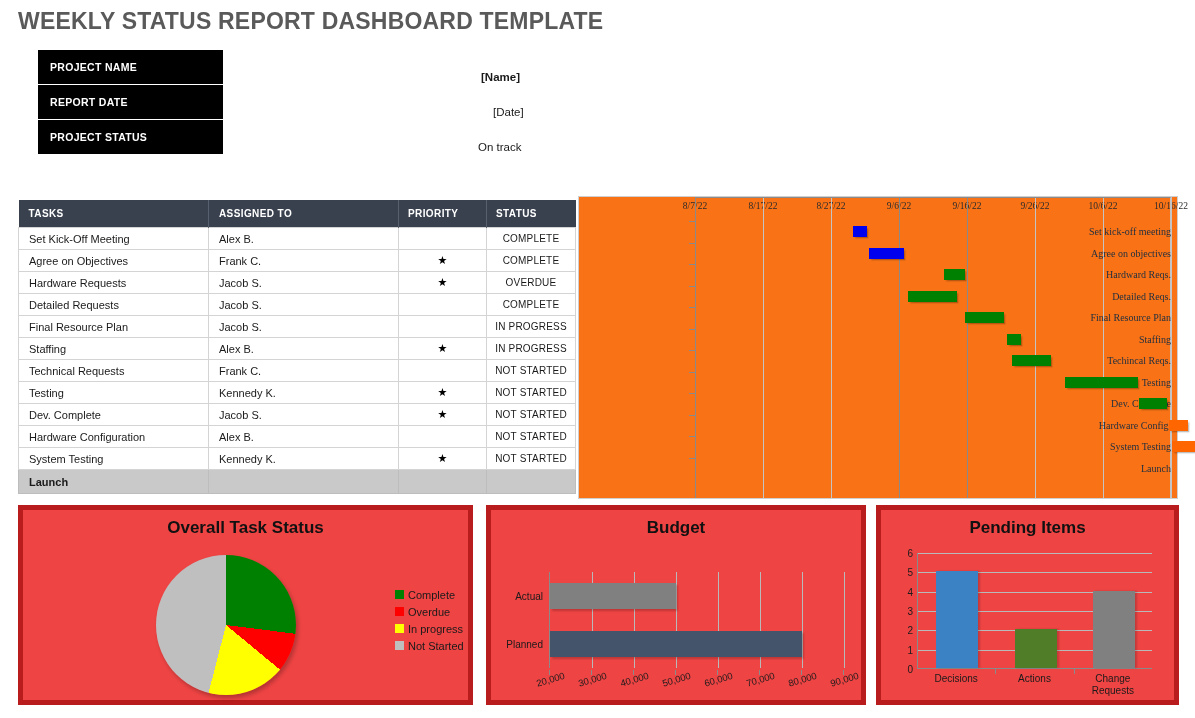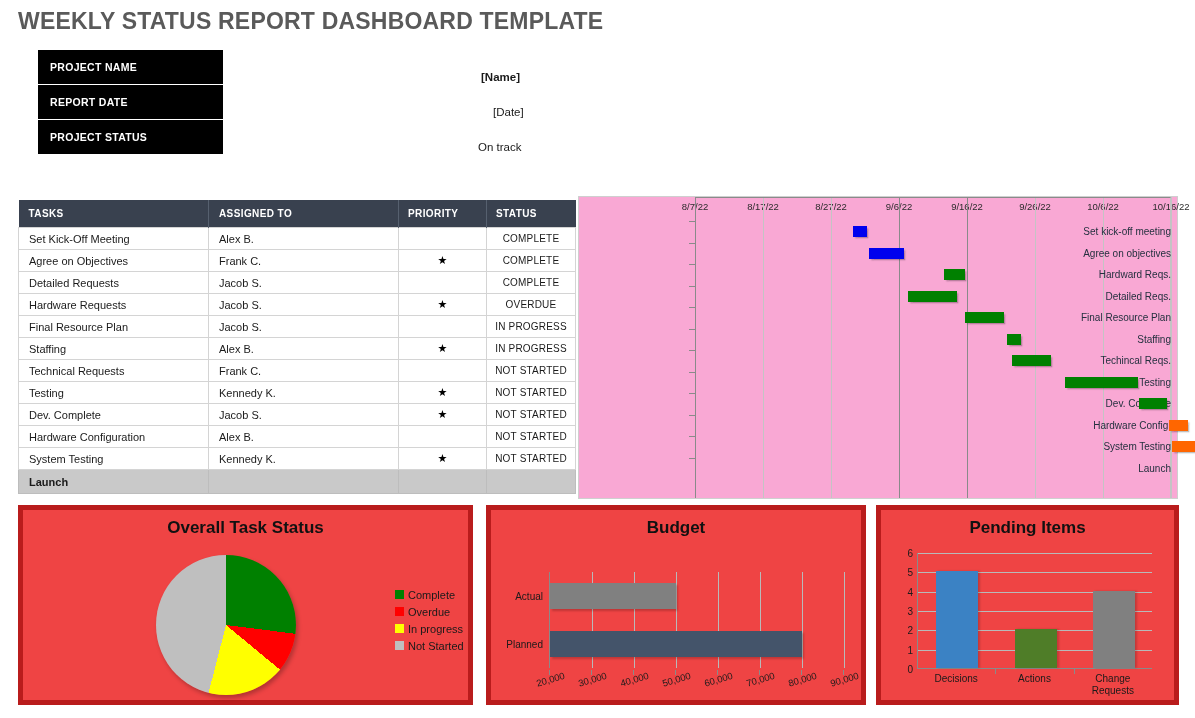--- a/index.html
+++ b/index.html
@@ -71,21 +71,21 @@
   }
   col.c-task { width: 190px; }
   col.c-assg { width: 190px; }
   col.c-pri  { width: 88px; }
   col.c-sta  { width: 89px; }
 
   
   .gantt {
     position: absolute; left: 578px; top: 196px;
     width: 600px; height: 303px;
-    border: 1px solid #cfcfcf; background: #f9a8d4;
+    border: 1px solid #cfcfcf; background: #f97316; font-family: Liberation Serif, serif;
   }
   .gantt-axis { position: absolute; left: 0; top: 4px; width: 100%; height: 18px; }
   .gantt-axis .tick-lbl {
     position: absolute; top: 0; font-size: 9.5px; color: #2b2b2b;
     transform: translateX(-50%); white-space: nowrap;
   }
   .gantt-rows { position: absolute; left: 0; top: 24px; width: 100%; bottom: 6px; }
   .gantt-row { position: relative; height: 21.5px; }
   .gantt-lbl {
     position: absolute; right: 0; top: 0; width: 112px;
@@ -225,30 +225,30 @@
           <td class="pri"></td>
           <td class="sta st-complete">COMPLETE</td>
         </tr>
         <tr class="row">
           <td>Agree on Objectives</td>
           <td>Frank C.</td>
           <td class="pri">★</td>
           <td class="sta st-complete">COMPLETE</td>
         </tr>
         <tr class="row">
+          <td>Hardware Requests</td>
+          <td>Jacob S.</td>
+          <td class="pri">★</td>
+          <td class="sta st-overdue">OVERDUE</td>
+        </tr>
+        <tr class="row">
           <td>Detailed Requests</td>
           <td>Jacob S.</td>
           <td class="pri"></td>
           <td class="sta st-complete">COMPLETE</td>
-        </tr>
-        <tr class="row">
-          <td>Hardware Requests</td>
-          <td>Jacob S.</td>
-          <td class="pri">★</td>
-          <td class="sta st-overdue">OVERDUE</td>
         </tr>
         <tr class="row">
           <td>Final Resource Plan</td>
           <td>Jacob S.</td>
           <td class="pri"></td>
           <td class="sta st-inprog">IN PROGRESS</td>
         </tr>
         <tr class="row">
           <td>Staffing</td>
           <td>Alex B.</td>

